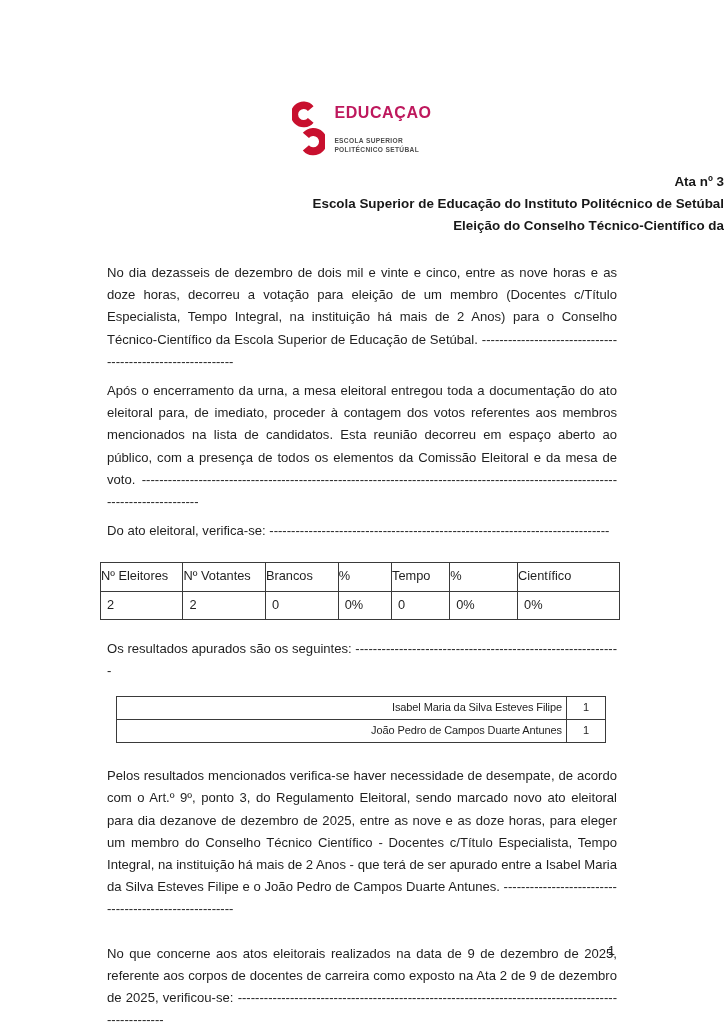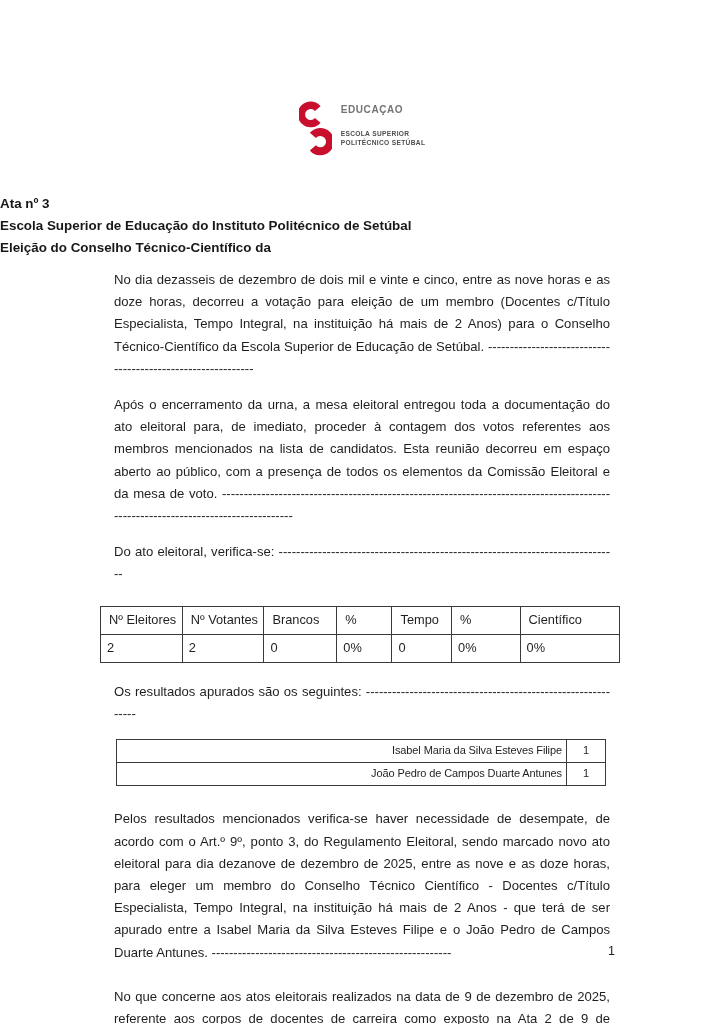--- a/index.html
+++ b/index.html
@@ -13,49 +13,49 @@
     overflow:hidden;
   }
   
   .logo{
     position:absolute;top:98px;left:0;right:0;
     display:flex;justify-content:center;align-items:flex-start;gap:9px;
   }
   .logo-mark{display:block;}
   .logo-text{display:flex;flex-direction:column;padding-top:6px;}
   .brand{
-    font-size:10px;font-weight:bold;letter-spacing:.6px;color:#737373;
+    font-size:16px;font-weight:bold;letter-spacing:.6px;color:#be185d;
   }
   .logo-sub{
     margin-top:14px;
     font-size:6.6px;line-height:9px;letter-spacing:.35px;
     color:#4d4d4d;font-weight:bold;
   }
   
   .title{
-    position:absolute;top:193px;left:0;width:100%;
-    text-align:left;font-weight:bold;
+    position:absolute;top:171px;left:0;width:100%;
+    text-align:right;font-weight:bold;
     font-size:13.4px;line-height:22px;color:#181818;
   }
   
   .content{
     position:absolute;left:100px;top:255px;width:524px;
     font-size:13.1px;line-height:22.2px;
     text-align:justify;
     color:#1f1f1f;
     word-break:break-word;
   }
-  .para{margin:14px;}
+  .para{margin:7px;}
   .gap18{margin-top:18px;}
   .gap22{margin-top:22px;}
   
   table{border-collapse:collapse;table-layout:fixed;}
   th,td{border:1px solid #3a3a3a;overflow:hidden;white-space:nowrap;}
   .t1{width:520px;margin-top:20px;font-size:12.8px;}
-  .t1 th{font-weight:normal;text-align:left;padding:2px 4px 3px 8px;height:17px;}
+  .t1 th{font-weight:normal;text-align:left;padding:2px 4px 3px 0;height:17px;}
   .t1 td{text-align:left;padding:2px 4px 3px 6px;height:16px;}
   .t1 .c1{width:16%;} .t1 .c2{width:16%;} .t1 .c3{width:14%;}
   .t1 .c4{width:10%;} .t1 .c5{width:11%;} .t1 .c6{width:13%;} .t1 .c7{width:20%;}
   .t2{
     width:490px;margin:14px 0 0 16px;
     font-size:11px;letter-spacing:-0.1px;line-height:13px;
   }
   .t2 th{font-weight:bold;text-align:left;padding:6px 4px 6px 7px;}
   .t2 td{font-weight:normal;text-align:right;padding:4px 4px 5px 7px;}
   .t2 .num{width:34px;text-align:center;padding-left:2px;padding-right:2px;}

